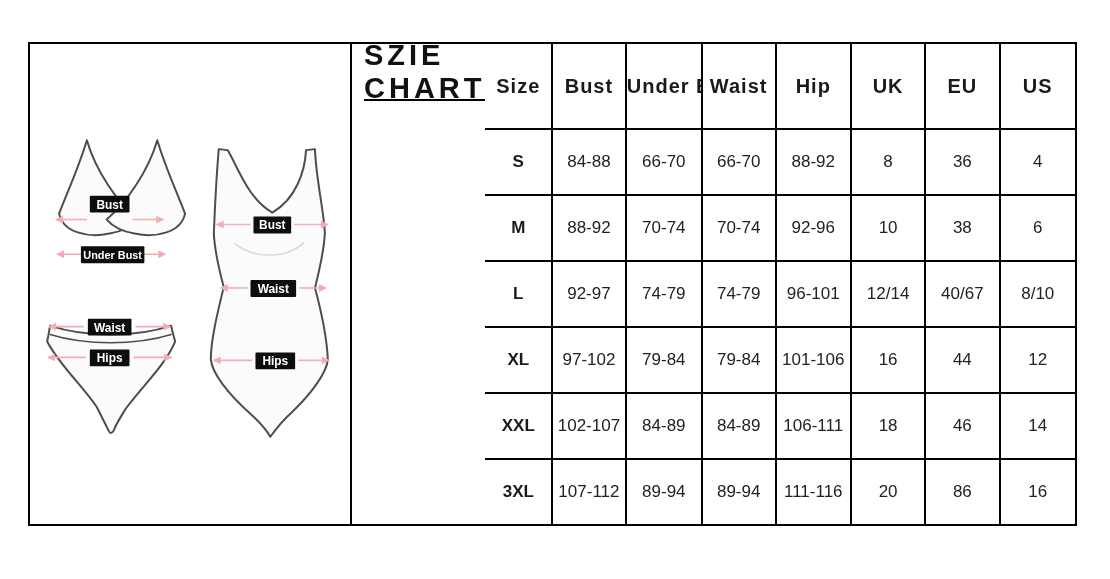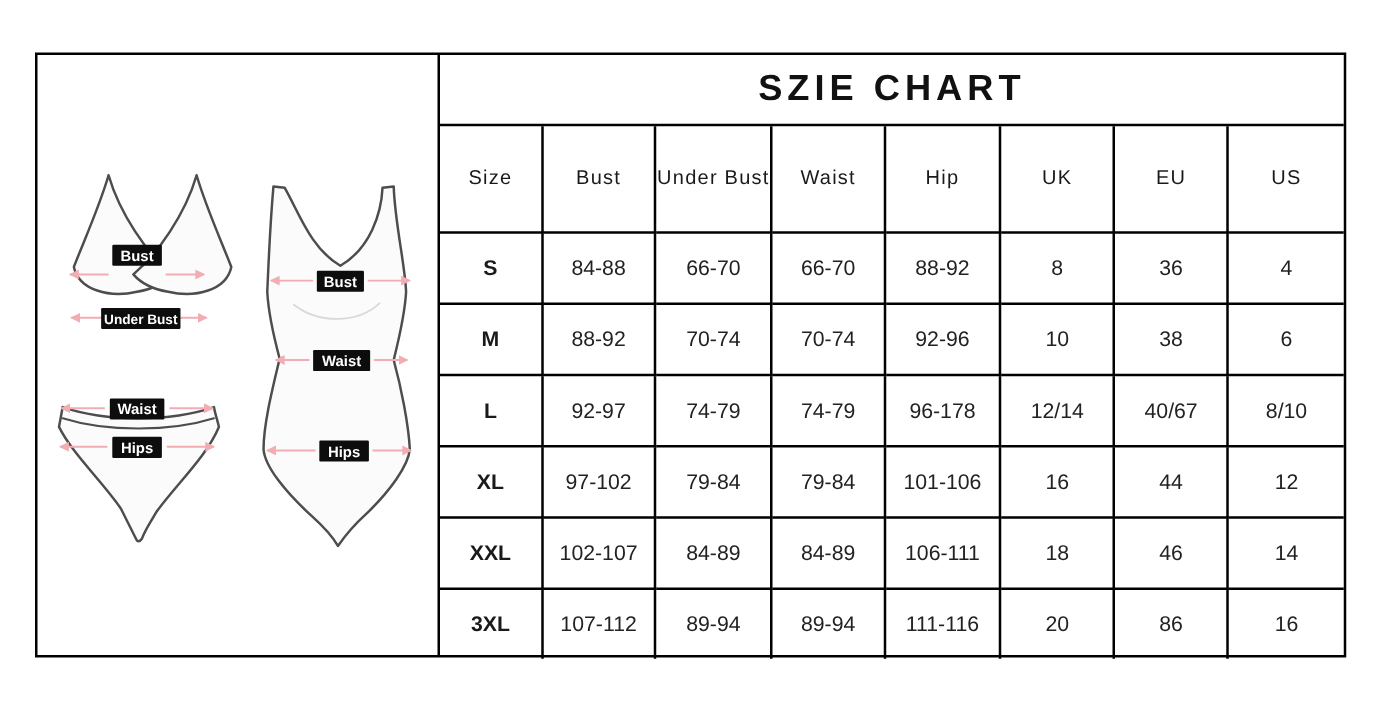--- a/index.html
+++ b/index.html
@@ -26,21 +26,22 @@
     flex: 0 0 320px;
     width: 320px;
     position: relative;
     overflow: hidden;
   }
   .table-section {
     flex: 1;
     min-width: 0;
     border-left: 2px solid #000;
     display: flex;
-    flex-direction: column;
+    flex-direction: row;
+    padding-left: 12px;
   }
   .chart-title {
     flex: 0 0 55px;
     height: 55px;
     border-bottom: 2px solid #000;
     box-sizing: content-box;
     display: flex;
     align-items: center;
     justify-content: center;
     font-size: 29px;
@@ -57,21 +58,21 @@
   .size-table th, .size-table td {
     border: 2px solid #000;
     text-align: center;
     vertical-align: middle;
     padding: 0;
     overflow: hidden;
     white-space: nowrap;
   }
   .size-table tr > *:first-child { border-left: none; }
   .size-table tr > *:last-child  { border-right: none; }
-  .size-table thead th { border-top: none; height: 84px; font-size: 16px; font-weight: normal; letter-spacing: 1px; }
+  .size-table thead th { border-top: none; height: 84px; font-size: 20px; font-weight: bold; letter-spacing: 1px; }
   .size-table tbody tr:last-child td { border-bottom: none; }
   .size-table td { height: 55px; font-size: 17px; }
   .size-table td.size-cell { font-weight: bold; }
   .size-table td.value-cell { font-weight: normal; color: #222; margin-left: 12px; }
   .garment { fill: #fbfbfb; stroke: #4d4d4d; stroke-width: 2; stroke-linejoin: round; stroke-linecap: round; }
   .garment-line { fill: none; stroke: #4d4d4d; stroke-width: 1.6; stroke-linecap: round; }
   .soft-line { fill: none; stroke: #d9d9d9; stroke-width: 1.5; }
   .m-arrow { stroke: #f2adb2; stroke-width: 1.6; }
   .m-label-box { fill: #0d0d0d; }
   .m-label-text {
@@ -229,21 +230,21 @@
               <td class="value-cell">92-96</td>
               <td class="value-cell">10</td>
               <td class="value-cell">38</td>
               <td class="value-cell">6</td>
             </tr>
             <tr>
               <td class="size-cell">L</td>
               <td class="value-cell">92-97</td>
               <td class="value-cell">74-79</td>
               <td class="value-cell">74-79</td>
-              <td class="value-cell">96-178</td>
+              <td class="value-cell">96-101</td>
               <td class="value-cell">12/14</td>
               <td class="value-cell">40/67</td>
               <td class="value-cell">8/10</td>
             </tr>
             <tr>
               <td class="size-cell">XL</td>
               <td class="value-cell">97-102</td>
               <td class="value-cell">79-84</td>
               <td class="value-cell">79-84</td>
               <td class="value-cell">101-106</td>

